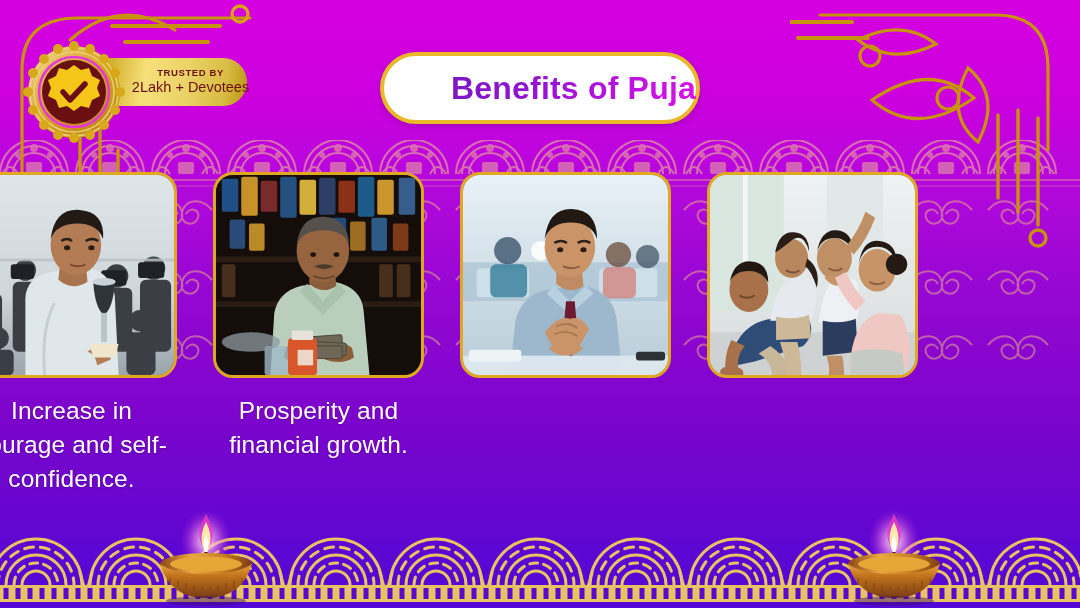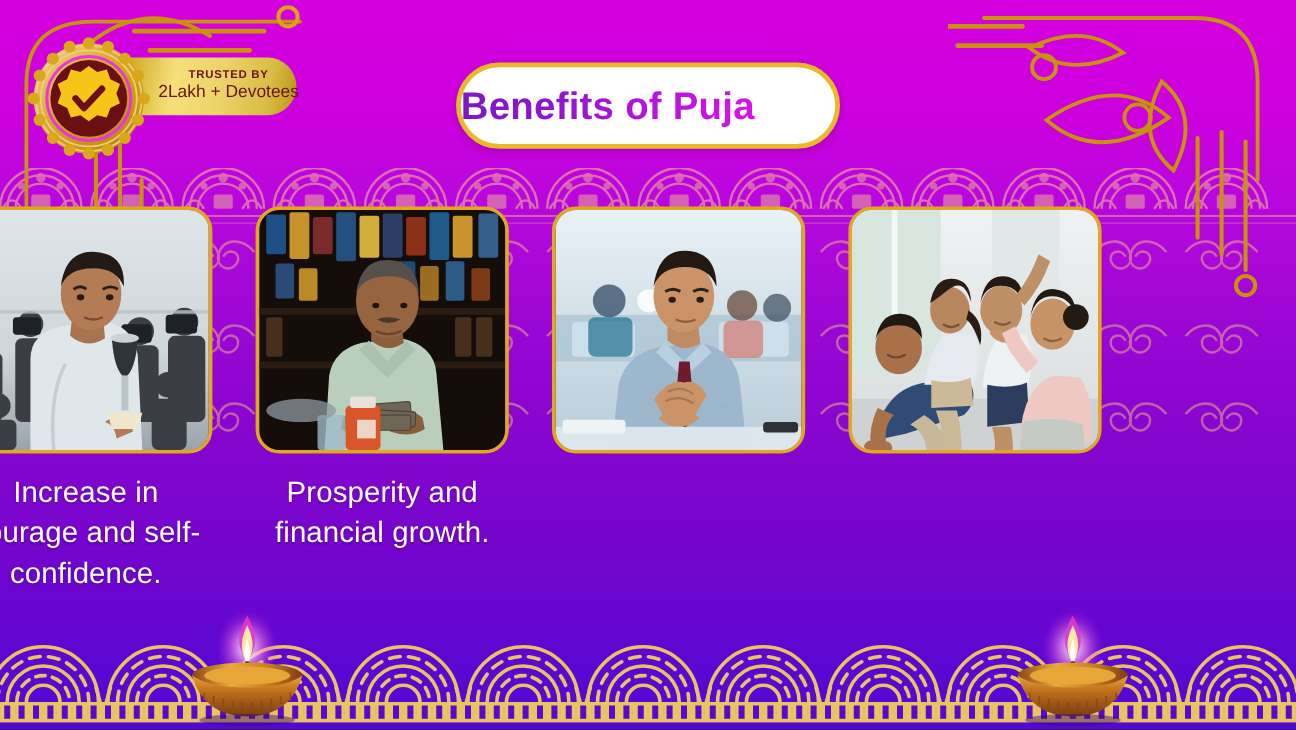--- a/index.html
+++ b/index.html
@@ -28,21 +28,21 @@
     opacity:.55; pointer-events:none;
   }
 
   
   .corner{ position:absolute; pointer-events:none; }
   .corner-tl{ left:0; top:0; }
   .corner-tr{ right:0; top:0; }
 
   
   .badge-wrap{
-    position:absolute; left:22px; top:30px;
+    position:absolute; left:22px; top:40px;
     width:225px; height:85px;
   }
   .badge-pill{
     position:absolute; left:60px; top:18px;
     width:165px; height:48px;
     border-radius:24px;
     background:linear-gradient(100deg,#7a5a06 0%,#C79E11 10%,#F6E07A 38%,#EBD368 62%,#D9BC44 85%,#B8950F 100%);
     display:flex; flex-direction:column;
     align-items:center; justify-content:center;
     padding-left:52px;
@@ -57,21 +57,21 @@
   }
   .badge-seal{ position:absolute; left:0; top:0; }
 
   
   .title-pill{
     position:absolute; left:380px; top:52px;
     width:320px; height:72px;
     background:#FFFFFF;
     border:4px solid #E8B828;
     border-radius:40px;
-    display:flex; align-items:center; justify-content:flex-start;
+    display:flex; align-items:center; justify-content:flex-end;
     box-shadow:0 2px 6px rgba(60,0,70,.25);
   }
   .title-text{
     font-size:32px; font-weight:bold; letter-spacing:.2px;
     background:linear-gradient(95deg,#7A19C4 0%,#8E15CE 28%,#B113DE 60%,#D912E8 100%);
     -webkit-background-clip:text; background-clip:text;
     -webkit-text-fill-color:transparent; color:#A014D8;
     white-space:nowrap;
   }
 

